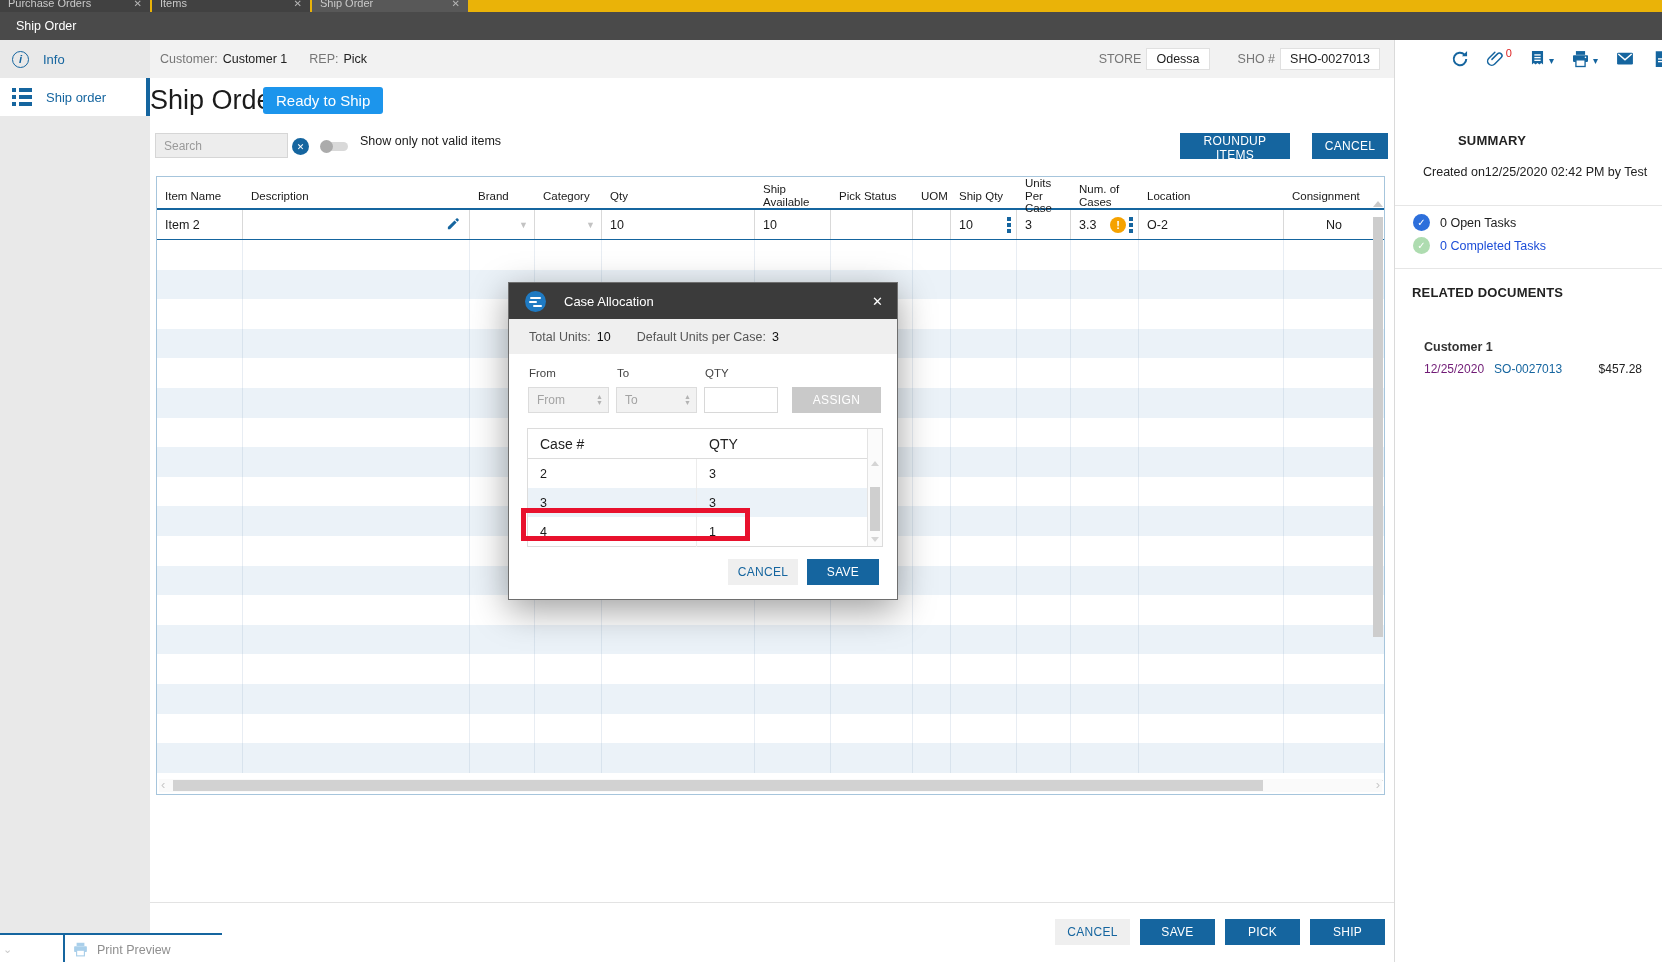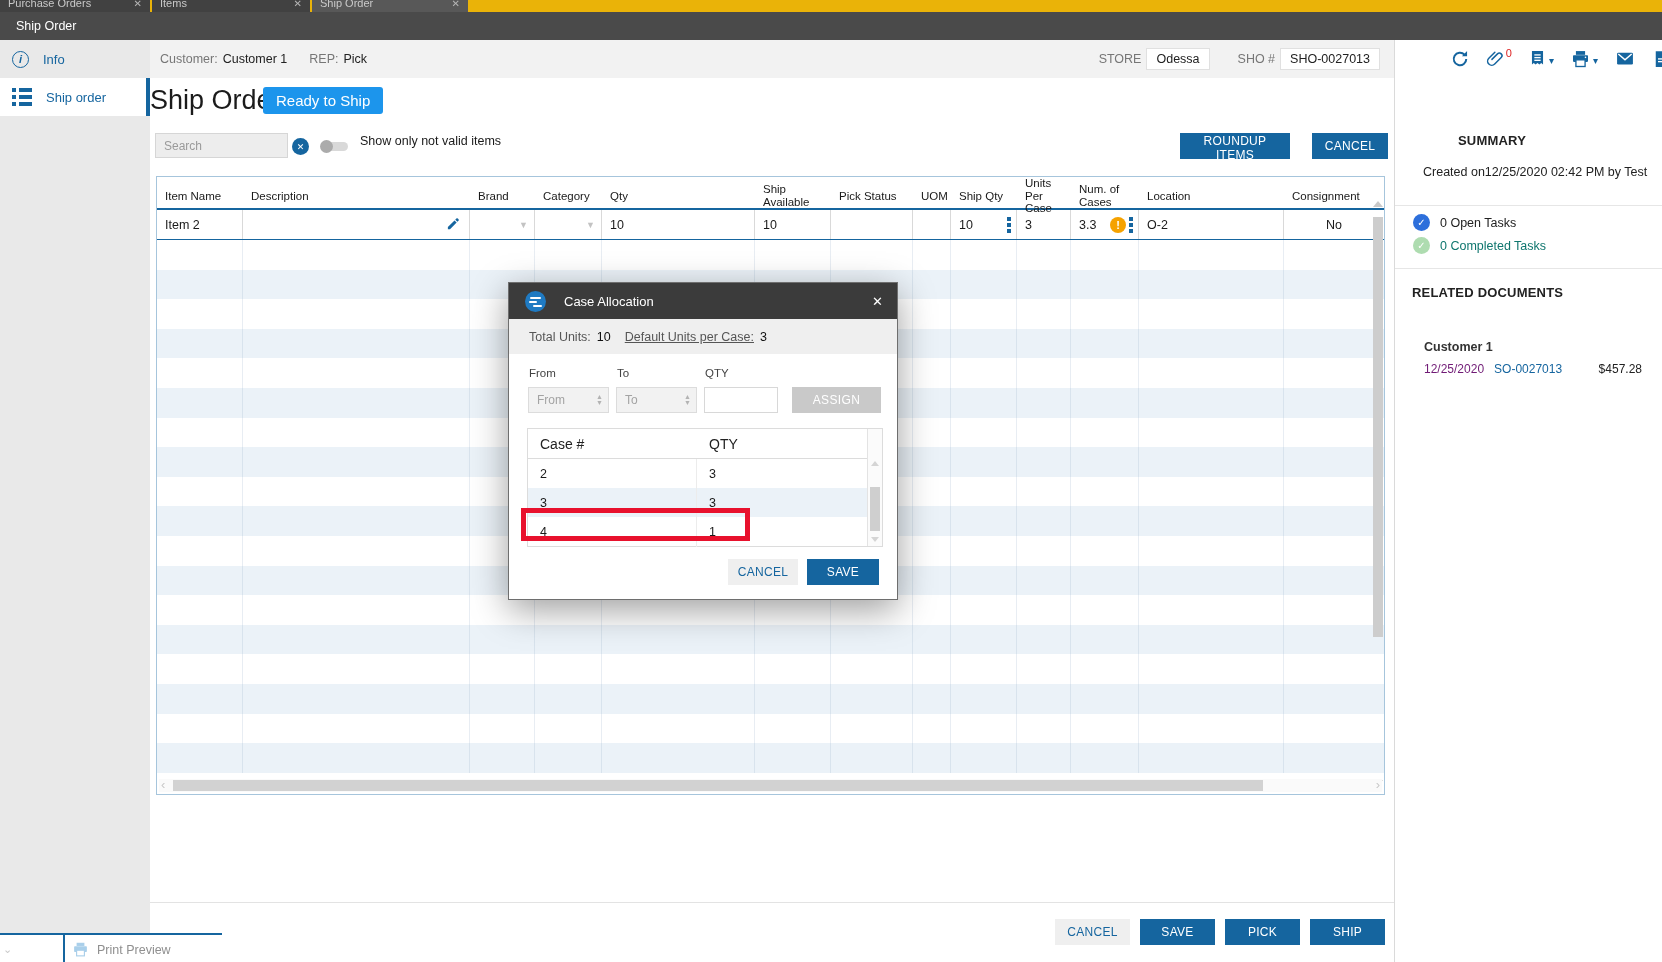--- a/index.html
+++ b/index.html
@@ -285,21 +285,21 @@
     <span class="rp-h" style="left:17px;top:93px;margin-left:46px;">SUMMARY</span>
     <span class="rp-created">Created on12/25/2020 02:42 PM by Test</span>
     <div class="rp-div" style="top:165px;"></div>
 
     <div class="task-row" style="top:174px;">
       <span class="ckc blue">✓</span>
       <span style="color:#222;">0 Open Tasks</span>
     </div>
     <div class="task-row" style="top:197px;">
       <span class="ckc green">✓</span>
-      <span style="color:#0f766e;">0 Completed Tasks</span>
+      <span style="color:#1d4ed8;">0 Completed Tasks</span>
     </div>
     <div class="rp-div" style="top:228px;"></div>
 
     <span class="rp-h" style="left:17px;top:245px;">RELATED DOCUMENTS</span>
     <span class="rp-cust">Customer 1</span>
     <div class="rp-docrow">
       <span class="rp-date">12/25/2020</span>
       <span class="rp-link">SO-0027013</span>
       <span class="rp-amt">$457.28</span>
     </div>
@@ -686,21 +686,21 @@
           <i class="l1"></i>
           <i class="l2"></i>
           <i class="l3"></i>
         </span>
       <span class="mt">Case Allocation</span>
       <span class="m-close">✕</span>
     </div>
     <div class="m-info">
       <span class="lab">Total Units:</span>
       <span class="val">10</span>
-      <span class="lab" style="margin-left:14px;text-decoration:underline;">Default Units per Case:</span>
+      <span class="lab" style="margin-left:26px;">Default Units per Case:</span>
       <span class="val">3</span>
     </div>
 
     <span class="m-lab" style="left:20px;top:84px;">From</span>
     <span class="m-lab" style="left:108px;top:84px;">To</span>
     <span class="m-lab" style="left:196px;top:84px;">QTY</span>
 
     <div class="m-spin" style="left:19px;top:104px;">
       <span class="ph">From</span>
       <span class="spinners">

